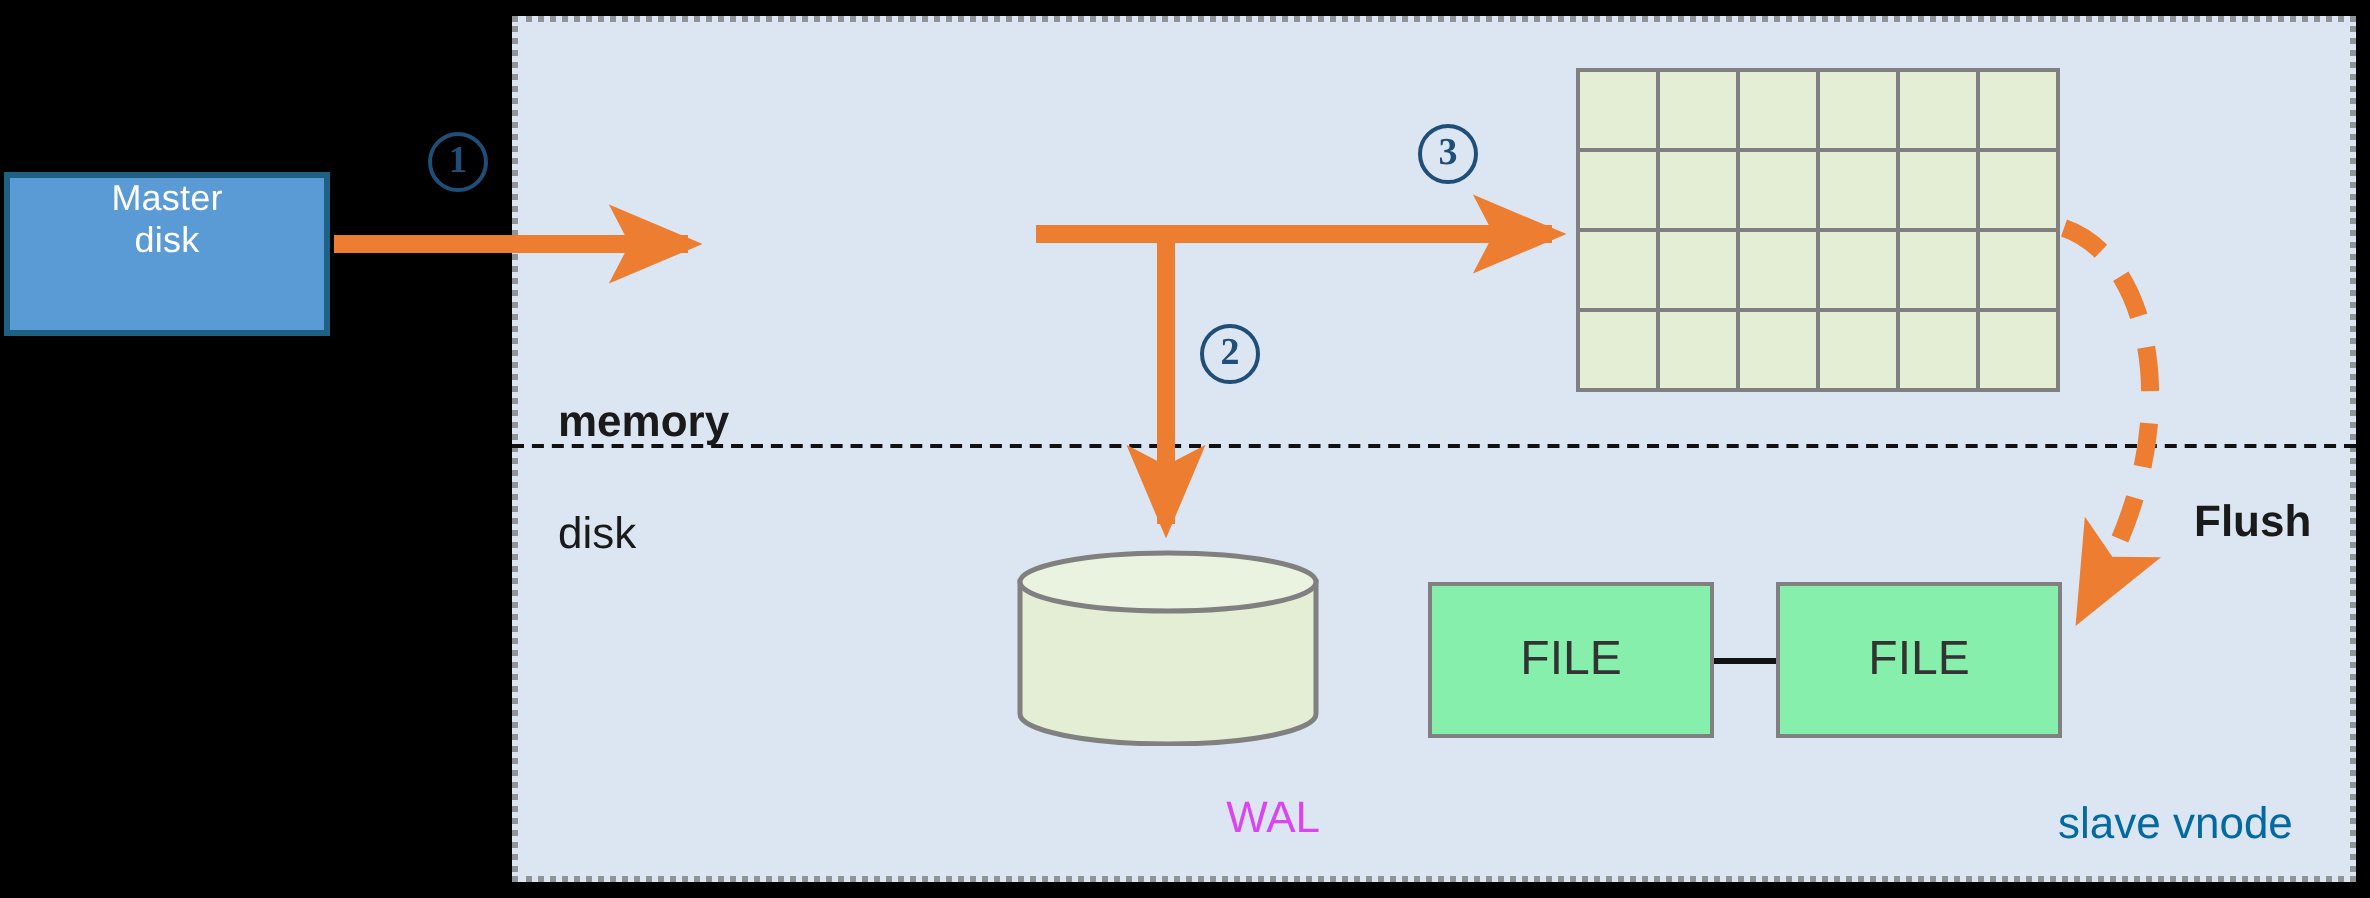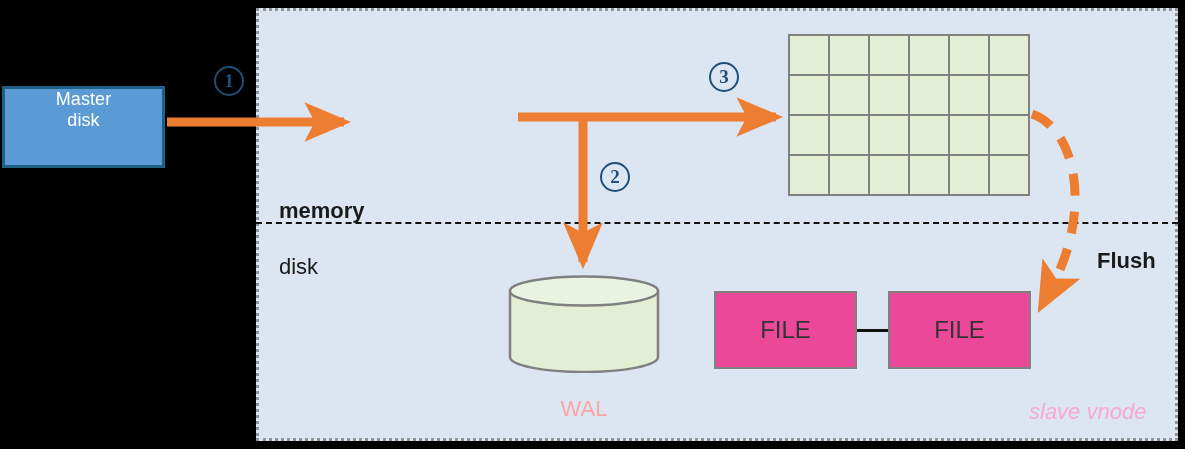--- a/index.html
+++ b/index.html
@@ -134,32 +134,32 @@
     left: 508px;
     top: 275px;
     width: 152px;
     height: 98px;
   }
   #wal-label {
     position: absolute;
     left: 508px;
     top: 396px;
     width: 152px;
-    text-align: center;
-    font-size: 22px;
-    color: #fca5a5;
+    text-align: right;
+    font-size: 22px;
+    color: #d946ef;
   }
 
   
   .file-box {
     position: absolute;
     top: 291px;
     width: 143px;
     height: 78px;
-    background: #ec4899;
+    background: #86efac;
     border: 2px solid #808080;
     box-sizing: border-box;
     display: flex;
     align-items: center;
     justify-content: center;
     font-size: 24px;
     color: #333333;
   }
   #file-box-1 { left: 714px; }
   #file-box-2 { left: 888px; }
@@ -181,22 +181,21 @@
     color: #1a1a1a;
     font-weight: bold;
   }
 
   
   #slave-vnode-label {
     position: absolute;
     left: 1029px;
     top: 399px;
     font-size: 22px;
-    color: #f9a8d4;
-    font-style: italic;
+    color: #0369a1;
   }
 
   
   #arrow-layer {
     position: absolute;
     left: 0;
     top: 0;
     width: 1185px;
     height: 449px;
     pointer-events: none;

